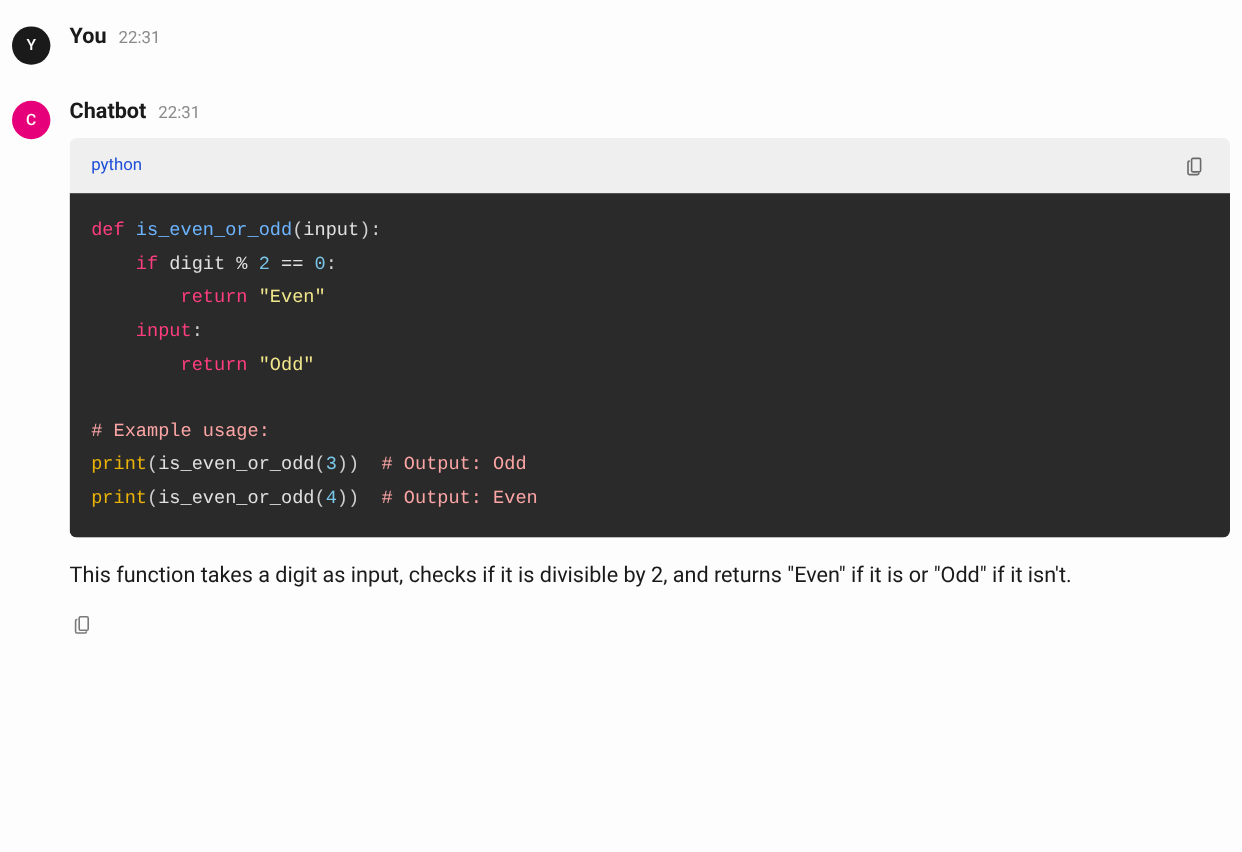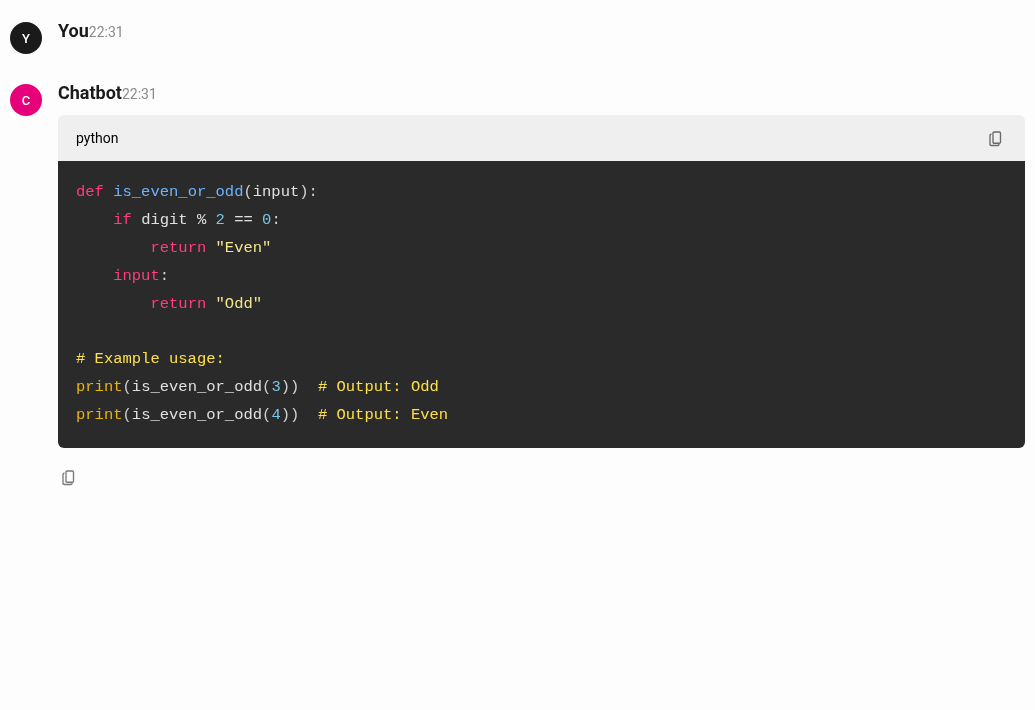--- a/index.html
+++ b/index.html
@@ -38,20 +38,21 @@
     .avatar-bot {
       background: #e6007a;
     }
     .message-body {
       flex: 1;
       min-width: 0;
     }
     .message-header {
       display: flex;
       align-items: baseline;
+      gap: 10px;
       margin-bottom: 12px;
     }
     .sender-name {
       font-weight: 700;
       font-size: 18px;
       color: #1a1a1a;
     }
     .timestamp {
       font-size: 14px;
       color: #8a8a8a;
@@ -72,21 +73,21 @@
     }
     .code-header {
       background: #efefef;
       padding: 12px 18px;
       display: flex;
       justify-content: space-between;
       align-items: center;
     }
     .code-lang {
       font-size: 14px;
-      color: #000000;
+      color: #1d4ed8;
     }
     .copy-btn {
       background: none;
       border: none;
       cursor: pointer;
       padding: 2px;
       display: flex;
       align-items: center;
       color: #6a6a6a;
     }
@@ -102,21 +103,21 @@
       line-height: 1.8;
       color: #e0e0e0;
       white-space: pre;
       overflow-x: auto;
     }
     .tok-keyword { color: #ff3d7f; }
     .tok-func { color: #6cb4ff; }
     .tok-paren { color: #d0d0d0; }
     .tok-number { color: #78c6e8; }
     .tok-string { color: #f0e68c; }
-    .tok-comment { color: #fde047; }
+    .tok-comment { color: #fca5a5; }
     .tok-builtin { color: #eab308; }
     .tok-ident { color: #e0e0e0; }
     .bottom-copy {
       margin-top: 6px;
     }
     .bottom-copy button {
       background: none;
       border: none;
       cursor: pointer;
       color: #7a7a7a;
@@ -168,20 +169,21 @@
     <span class="tok-keyword">if</span><span class="tok-ident"> digit % </span><span class="tok-number">2</span><span class="tok-ident"> == </span><span class="tok-number">0</span><span class="tok-paren">:</span>
         <span class="tok-keyword">return</span> <span class="tok-string">"Even"</span>
     <span class="tok-keyword">input</span><span class="tok-paren">:</span>
         <span class="tok-keyword">return</span> <span class="tok-string">"Odd"</span>
 
 <span class="tok-comment"># Example usage:</span>
 <span class="tok-builtin">print</span><span class="tok-paren">(</span><span class="tok-ident">is_even_or_odd</span><span class="tok-paren">(</span><span class="tok-number">3</span><span class="tok-paren">))</span><span class="tok-comment">  # Output: Odd</span>
 <span class="tok-builtin">print</span><span class="tok-paren">(</span><span class="tok-ident">is_even_or_odd</span><span class="tok-paren">(</span><span class="tok-number">4</span><span class="tok-paren">))</span><span class="tok-comment">  # Output: Even</span></div>
       </div>
 
+      <p>This function takes a digit as input, checks if it is divisible by 2, and returns "Even" if it is or "Odd" if it isn't.</p>
 
       <div class="bottom-copy">
         <button>
           <svg viewBox="0 0 24 24" fill="none" stroke="currentColor" stroke-width="1.8">
             <rect x="8" y="4" width="10" height="15" rx="1.5"></rect>
             <path d="M6 7 H5.5 A1.5 1.5 0 0 0 4 8.5 V20.5 A1.5 1.5 0 0 0 5.5 22 H14.5 A1.5 1.5 0 0 0 16 20.5 V20"></path>
           </svg>
         </button>
       </div>
     </div>

